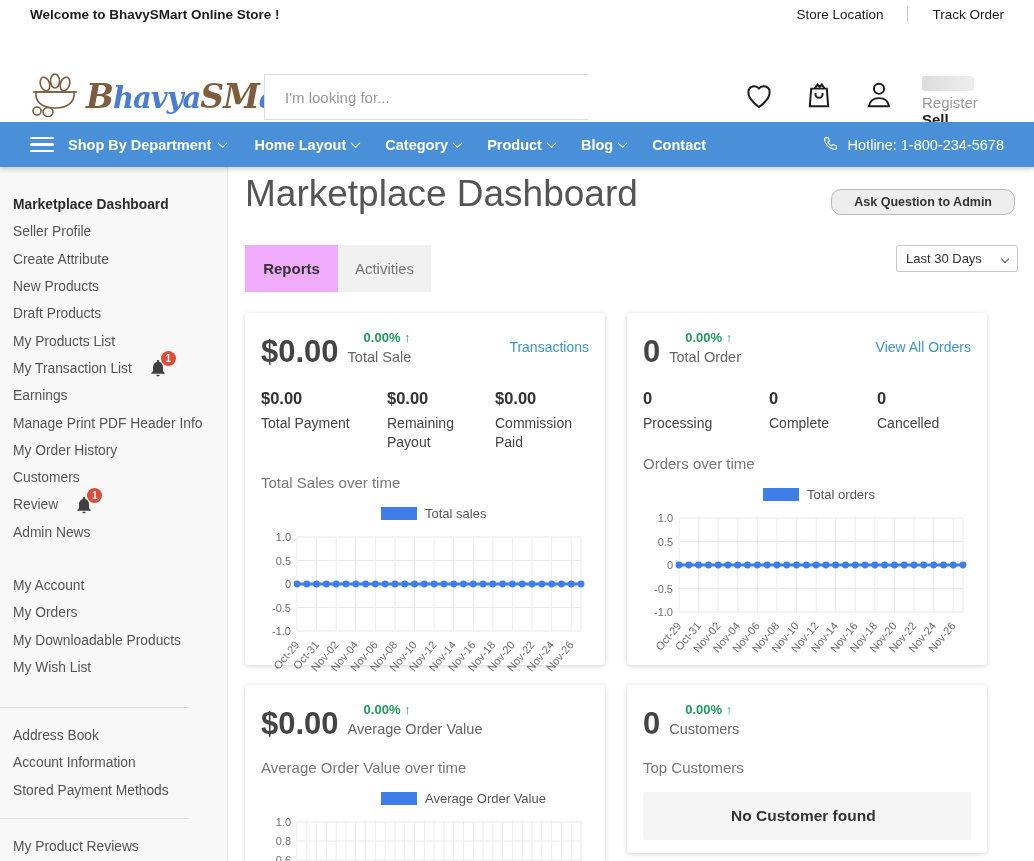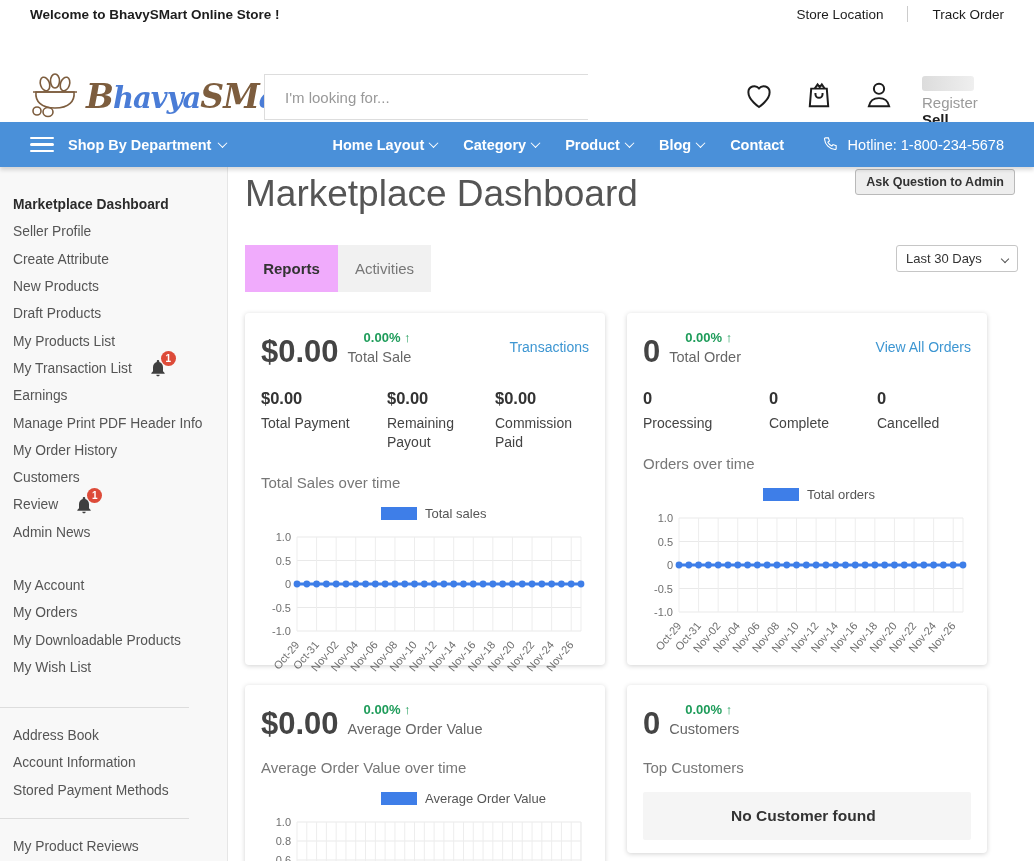--- a/index.html
+++ b/index.html
@@ -28,39 +28,39 @@
   .account-text { margin-left:2px; font-size:15px; line-height:17px; }
   .blur-box { width:52px; height:15px; border-radius:3px; background:linear-gradient(90deg,#dcdcdc,#efefef); margin-bottom:3px; }
   .reg { color:#9a9a9a; }
   .sell { color:#1d1d1d; font-weight:600; }
 
   
   .navbar { height:45px; background:#4a90d9; display:flex; align-items:center; padding:0 30px; color:#fff; box-shadow:0 3px 4px rgba(0,0,0,.15); position:relative; z-index:5; }
   .hamburger { width:24px; display:flex; flex-direction:column; gap:4px; cursor:pointer; margin-right:14px; }
   .hamburger i { display:block; height:2.5px; background:#fff; border-radius:2px; }
   .shopdept { font-size:14.5px; font-weight:bold; display:flex; align-items:center; gap:8px; cursor:pointer; }
-  .navmenu { display:flex; align-items:center; gap:26px; margin-left:106px; }
+  .navmenu { display:flex; align-items:center; gap:26px; margin-left:28px; }
   .navitem { font-size:14.5px; font-weight:bold; display:flex; align-items:center; gap:6px; cursor:pointer; }
   .chev { width:7px; height:7px; border-right:1.8px solid #fff; border-bottom:1.8px solid #fff; transform:rotate(45deg) translate(-1px,-1px); display:inline-block; }
   .hotline { margin-left:auto; display:flex; align-items:center; gap:9px; font-size:14.5px; }
   .hotline b { font-weight:normal; }
 
   
   .content { position:absolute; top:167px; left:0; right:0; bottom:0; display:flex; }
   .sidebar { width:228px; background:#f8f8f8; border-right:1px solid #e6e6e6; padding:24px 0 0 0; flex-shrink:0; }
   .sb-group { list-style:none; margin:0 0 26px 0; padding:0 0 0 13px; }
   .sb-group.divided { border-top:1px solid #ddd; margin-right:38px; padding-top:14px; margin-bottom:14px; }
   .sb-group li { height:27.3px; display:flex; align-items:center; font-size:13.8px; color:#555; cursor:pointer; }
   .sb-group li.active span.lbl { font-weight:bold; color:#2b2b2b; }
   .bell-wrap { position:relative; margin-left:16px; display:inline-flex; }
   .badge { position:absolute; top:-7px; right:-8px; min-width:15px; height:15px; border-radius:8px; background:#dd4b39; color:#fff; font-size:10px; font-weight:bold; display:flex; align-items:center; justify-content:center; padding:0 3px; }
 
   .main { flex:1; position:relative; padding:6px 16px 0 17px; }
   .page-title { font-size:37px; font-weight:300; color:#555; letter-spacing:0; }
-  .ask-btn { position:absolute; right:19px; top:2px; background:#eee; border:1px solid #b9b9b9; border-radius:3px; padding:5px 10px; font-size:12.5px; font-weight:bold; color:#333; cursor:pointer; font-family:inherit; }
+  .ask-btn { position:absolute; right:19px; top:22px; background:#eee; border:1px solid #b9b9b9; border-radius:10px; padding:5px 22px; font-size:12.5px; font-weight:bold; color:#333; cursor:pointer; font-family:inherit; }
 
   .tabsrow { position:relative; margin-top:30px; height:47px; }
   .tab { display:inline-block; width:93px; height:47px; line-height:47px; text-align:center; font-size:15px; cursor:pointer; }
   .tab.active { background:#f0abfc; color:#333; font-weight:bold; }
   .tab.inactive { background:#f1f1f1; color:#777; }
   .period { position:absolute; right:0; top:0; width:122px; height:27px; border:1px solid #c6c6c6; border-radius:3px; background:#fff; display:flex; align-items:center; padding:0 9px; font-size:13px; color:#333; cursor:pointer; }
   .period .chev2 { margin-left:auto; width:6px; height:6px; border-right:1.6px solid #555; border-bottom:1.6px solid #555; transform:rotate(45deg); }
 
   .cards { margin-top:21px; display:grid; grid-template-columns:360px 360px; column-gap:22px; row-gap:20px; }
   .card { background:#fff; border-radius:4px; box-shadow:0 1px 5px rgba(0,0,0,.18); padding:14px 16px 23px 16px; }

